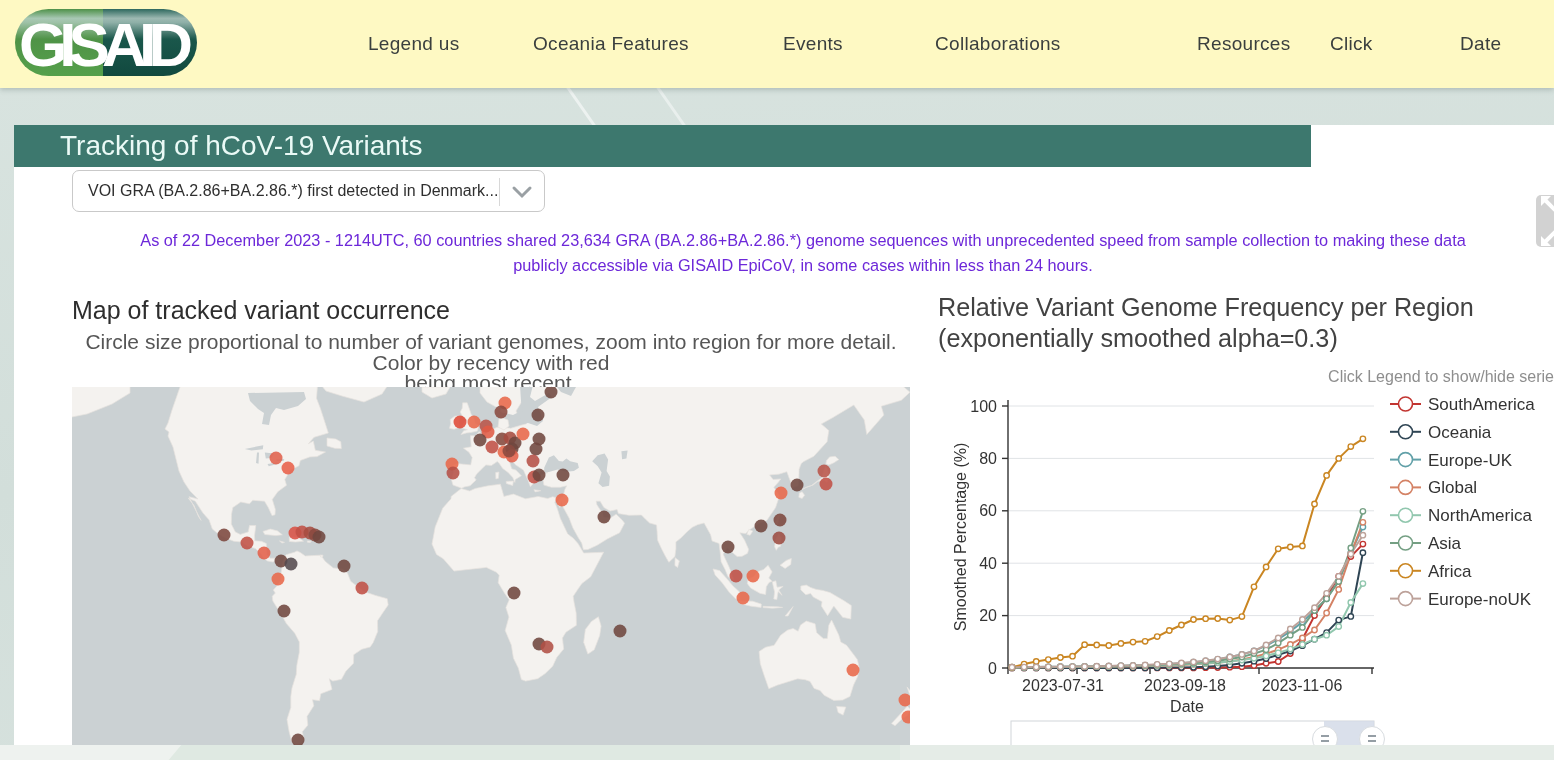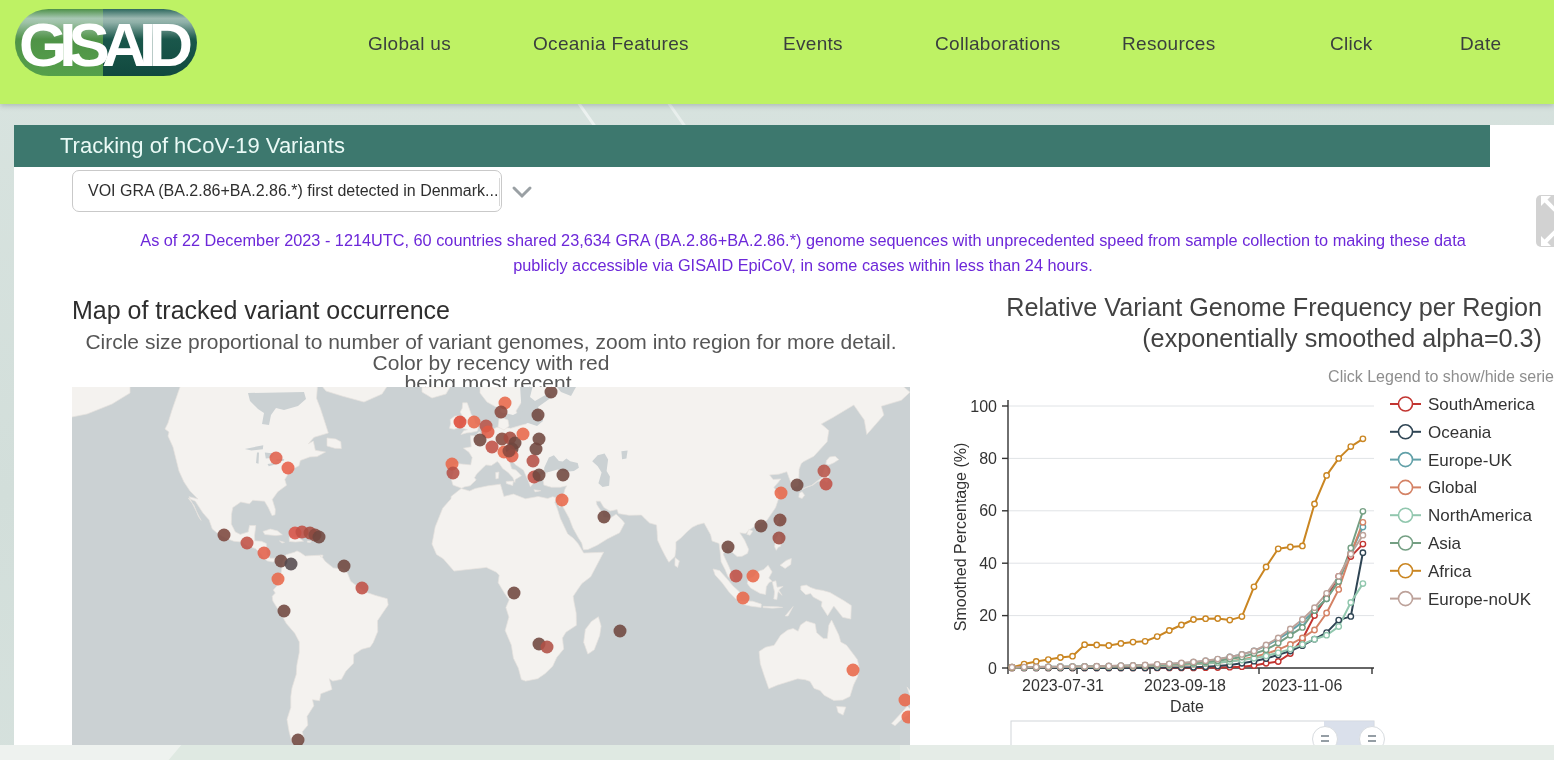--- a/index.html
+++ b/index.html
@@ -1,36 +1,36 @@
 <!DOCTYPE html>
 <html><head><meta charset="utf-8"><style>
 *{margin:0;padding:0;box-sizing:border-box}
 html,body{width:1554px;height:760px;overflow:hidden;font-family:"Liberation Sans",sans-serif;position:relative}
 body{background:linear-gradient(175deg,#d9e4e0 0%,#d2deda 55%,#d7e2de 100%)}
 .swoosh1{position:absolute;left:610px;top:-60px;width:3px;height:420px;background:rgba(255,255,255,.55);transform:rotate(-35deg)}
 .swoosh2{position:absolute;left:700px;top:-60px;width:3px;height:420px;background:rgba(255,255,255,.45);transform:rotate(-35deg)}
 .bstrip{position:absolute;left:0;top:745px;width:1554px;height:15px;background:#eef2ef}
 .leaf{position:absolute;left:175px;top:745px;width:780px;height:15px;background:#dfe9e2;transform:skewX(-40deg)}
 .leaf2{position:absolute;left:900px;top:745px;width:654px;height:15px;background:#e5ece7}
-.nav{position:absolute;left:0;top:0;width:1554px;height:104px;background:#bef264;box-shadow:0 2px 5px rgba(60,80,75,.25);z-index:5}
+.nav{position:absolute;left:0;top:0;width:1554px;height:88px;background:#fef9c3;box-shadow:0 2px 5px rgba(60,80,75,.25);z-index:5}
 .navlinks a{position:absolute;top:33px;font-size:19px;letter-spacing:0.3px;color:#3a3f3e;text-decoration:none;white-space:nowrap}
 .logo{position:absolute;left:13px;top:8px}
 .card{position:absolute;left:14px;top:125px;width:1540px;height:620px;background:#fff;z-index:4}
-.bar{position:absolute;left:0;top:0;width:1476px;height:42px;background:#3d786e;color:#eafaf6;font-size:22px;line-height:41px;padding-left:46px}
-.dd{position:absolute;left:58px;top:45px;width:430px;height:42px;background:#fff;border:1px solid #c9c9c9;border-radius:7px;font-size:16px;color:#2f2f2f;line-height:40px;padding-left:15px}
+.bar{position:absolute;left:0;top:0;width:1297px;height:42px;background:#3d786e;color:#eafaf6;font-size:28px;line-height:41px;padding-left:46px}
+.dd{position:absolute;left:58px;top:45px;width:473px;height:42px;background:#fff;border:1px solid #c9c9c9;border-radius:7px;font-size:16px;color:#2f2f2f;line-height:40px;padding-left:15px}
 .dd .txt{display:inline-block;width:415px;overflow:hidden;white-space:nowrap;vertical-align:top}
 .dd .sep{position:absolute;left:426px;top:7px;width:1px;height:28px;background:#d8d8d8}
 .dd svg{position:absolute;left:438px;top:13px}
 .expand{position:absolute;left:1522px;top:70px;width:40px;height:52px;background:#d2d2d2;border-radius:5px}
 .desc{position:absolute;left:59px;top:103px;width:1460px;text-align:center;font-size:16.3px;color:#6d28d9;line-height:25px}
 .mtitle{position:absolute;left:58px;top:171px;width:838px;font-size:25px;color:#2e2e2e}
 .msub{position:absolute;left:58px;top:207px;width:838px;text-align:center;font-size:21px;color:#565656;line-height:20.5px}
 .mapbox{position:absolute;left:58px;top:262px;width:838px;height:358px;background:#cbd1d3;overflow:hidden}
 .chartbox{position:absolute;left:936px;top:160px;width:604px;height:460px}
-.ctitle{position:absolute;left:924px;top:167px;width:604px;text-align:right;font-size:25.2px;color:#424242;line-height:31px}
+.ctitle{position:absolute;left:924px;top:167px;width:604px;text-align:left;font-size:25.2px;color:#424242;line-height:31px}
 .csub{position:absolute;left:944px;top:243px;width:604px;text-align:right;font-size:16px;color:#8e8e8e}
 </style></head>
 <body>
 <div class="swoosh1"></div>
 <div class="swoosh2"></div>
 <div class="bstrip"></div>
 <div class="leaf"></div>
 <div class="leaf2"></div>
 <div class="nav">
 <div class="logo">
@@ -55,25 +55,25 @@
           </clipPath>
 </defs>
 <g clip-path="url(#pill)">
 <rect x="2" y="1" width="88" height="67" fill="url(#lg)"></rect>
 <rect x="90" y="1" width="94" height="67" fill="url(#dg)"></rect>
 </g>
 <text x="6" y="58" font-family="Liberation Sans" font-size="62" font-weight="bold" fill="#fff" textLength="174">GISAID</text>
 </svg>
 </div>
 <div class="navlinks">
-<a style="left:368px">Global us</a>
+<a style="left:368px">Legend us</a>
 <a style="left:533px">Oceania Features</a>
 <a style="left:783px">Events</a>
 <a style="left:935px">Collaborations</a>
-<a style="left:1122px">Resources</a>
+<a style="left:1197px">Resources</a>
 <a style="left:1330px">Click</a>
 <a style="left:1460px">Date</a>
 </div>
 </div>
 <div class="card">
 <div class="bar">Tracking of hCoV-19 Variants</div>
 <div class="dd"><span class="txt">VOI GRA (BA.2.86+BA.2.86.*) first detected in Denmark...</span><span class="sep"></span>
 <svg width="22" height="16" viewBox="0 0 22 16">
         <path d="M3 4 L11 12 L19 4" stroke="#9aa0a4" stroke-width="3" fill="none" stroke-linecap="round"></path>
       </svg>

